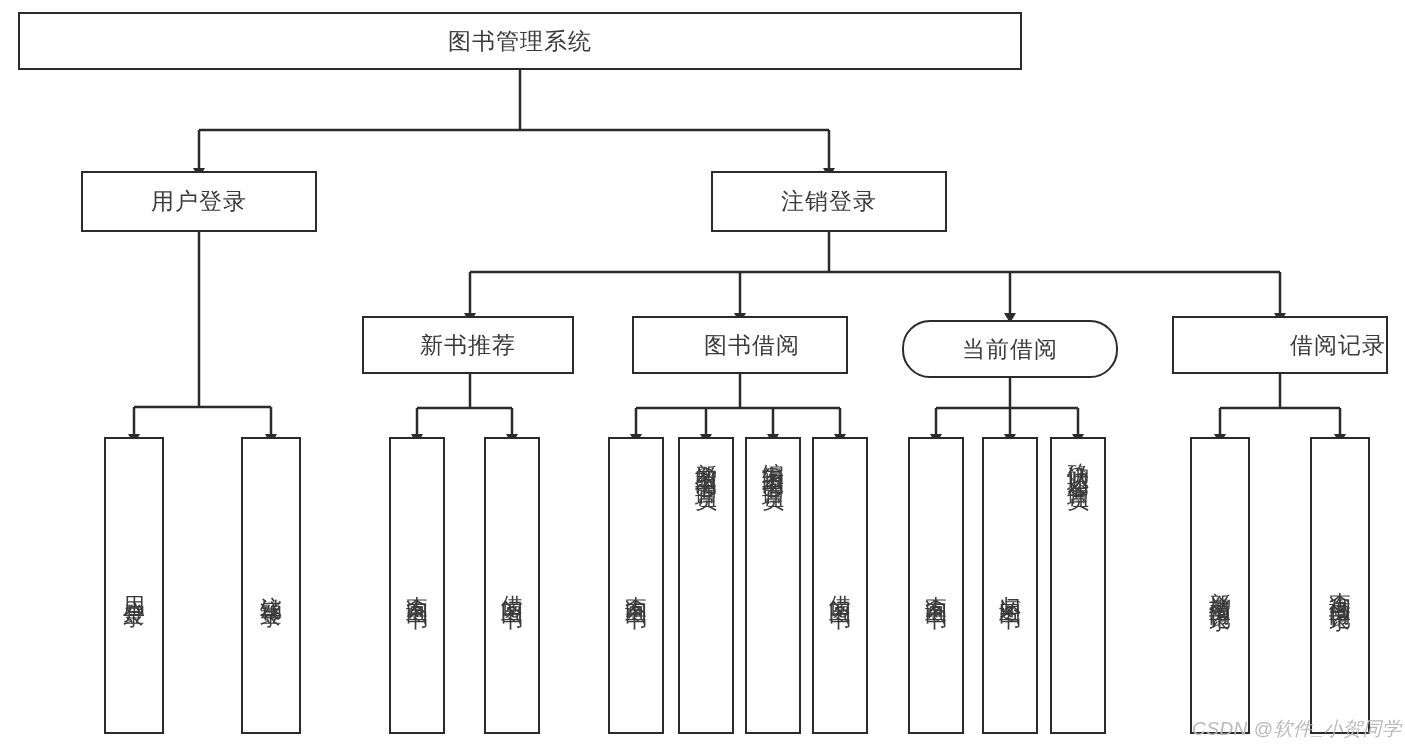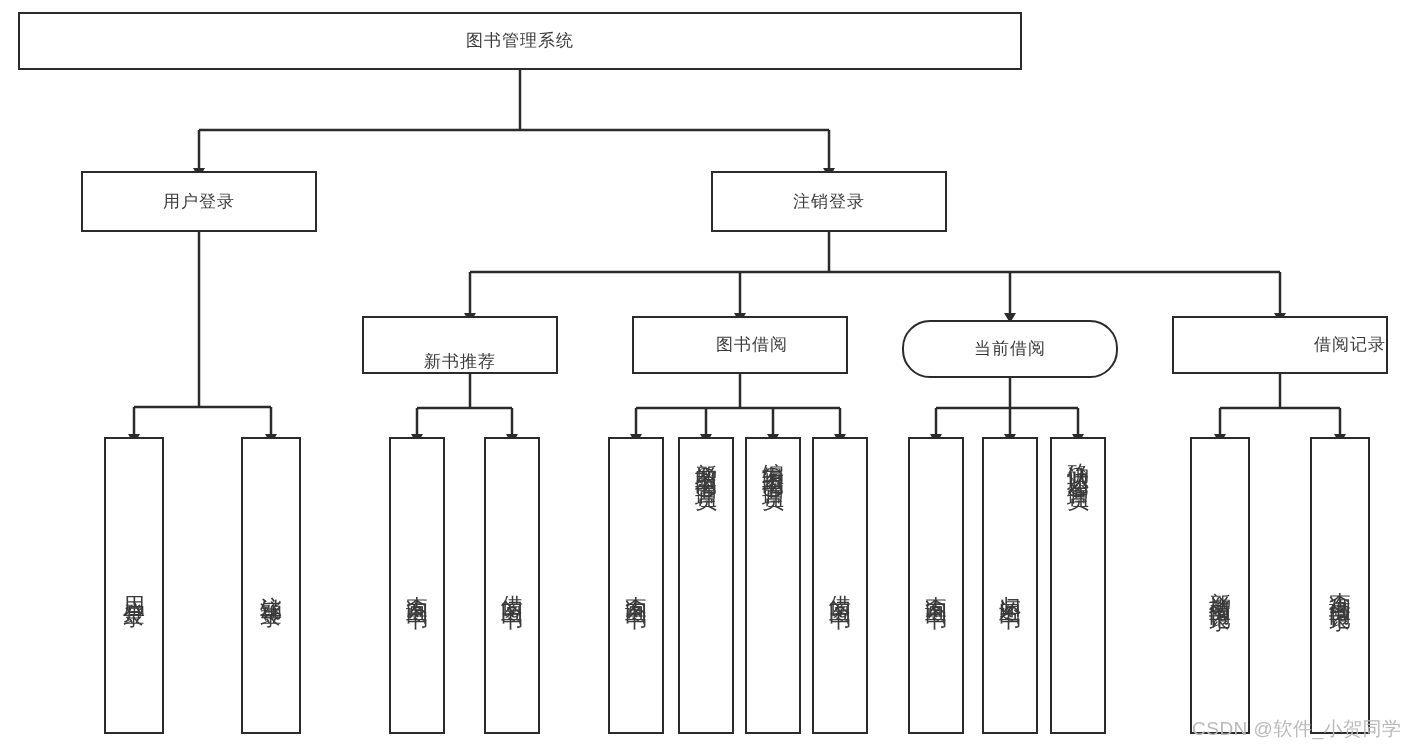--- a/index.html
+++ b/index.html
@@ -14,21 +14,21 @@
     position:absolute;
     box-sizing:border-box;
     background:#ffffff;
     border:2px solid #2b2b2b;
     display:flex;
     align-items:center;
     justify-content:center;
   }
   .node-label{
     color:#3a3a3a;
-    font-size:17px;
+    font-size:23px;
     line-height:1.15;
     letter-spacing:1px;
     white-space:nowrap;
     text-align:center;
   }
   .node-box.vertical{
     align-items:flex-start;
     justify-content:center;
     padding-top:6px;
   }
@@ -103,21 +103,21 @@
   <div id="node-layer">
       <div class="node-box" style="left: 18px; top: 12px; width: 1004px; height: 58px;">
         <span class="node-label">图书管理系统</span>
       </div>
       <div class="node-box" style="left: 81px; top: 171px; width: 236px; height: 61px;">
         <span class="node-label">用户登录</span>
       </div>
       <div class="node-box" style="left: 711px; top: 171px; width: 236px; height: 61px;">
         <span class="node-label">注销登录</span>
       </div>
-      <div class="node-box" style="left: 362px; top: 316px; width: 196px; height: 58px; align-items: flex-end;">
+      <div class="node-box" style="left: 362px; top: 316px; width: 212px; height: 58px;">
         <span class="node-label">新书推荐</span>
       </div>
       <div class="node-box" style="left: 632px; top: 316px; width: 216px; height: 58px; padding-left: 24px;">
         <span class="node-label">图书借阅</span>
       </div>
       <div class="node-box" style="left: 902px; top: 320px; width: 216px; height: 58px; border-radius: 28px;">
         <span class="node-label">当前借阅</span>
       </div>
       <div class="node-box" style="left: 1172px; top: 316px; width: 216px; height: 58px; justify-content: flex-end;">
         <span class="node-label">借阅记录</span>
@@ -155,14 +155,14 @@
       <div class="node-box vertical" style="left: 1050px; top: 437px; width: 56px; height: 297px;">
         <span class="node-label">确认归还（管理员）</span>
       </div>
       <div class="node-box vertical centered" style="left: 1190px; top: 437px; width: 60px; height: 297px;">
         <span class="node-label">新增借阅记录</span>
       </div>
       <div class="node-box vertical centered" style="left: 1310px; top: 437px; width: 60px; height: 297px;">
         <span class="node-label">查询借阅记录</span>
       </div>
     </div>
-  <div class="watermark" style="left: 1192px; top: 716px;">CSDN @软件_小贺同学</div>
+  <div class="watermark" style="left: 1192px; top: 716px; font-style: italic;">CSDN @软件_小贺同学</div>
 </div>
 
 </body></html>

